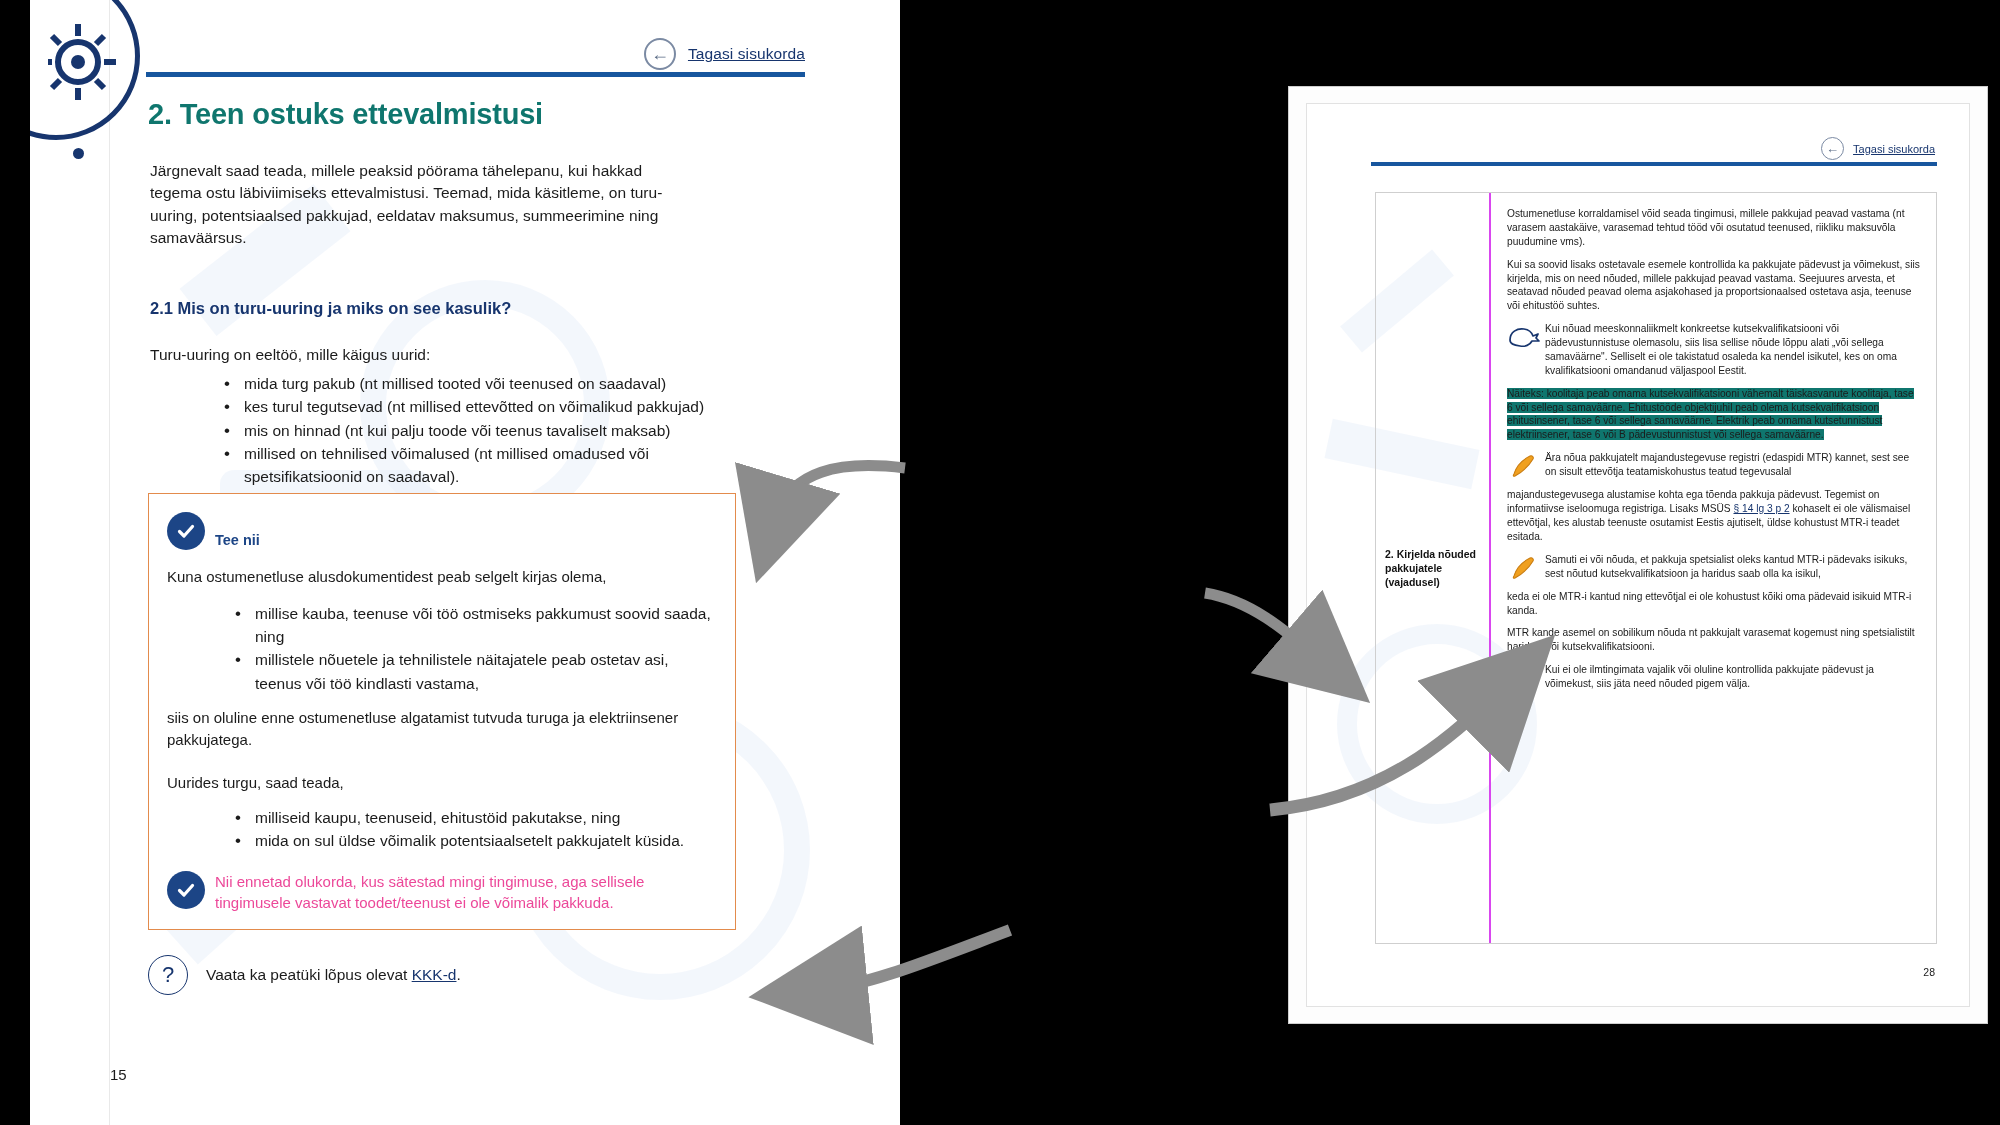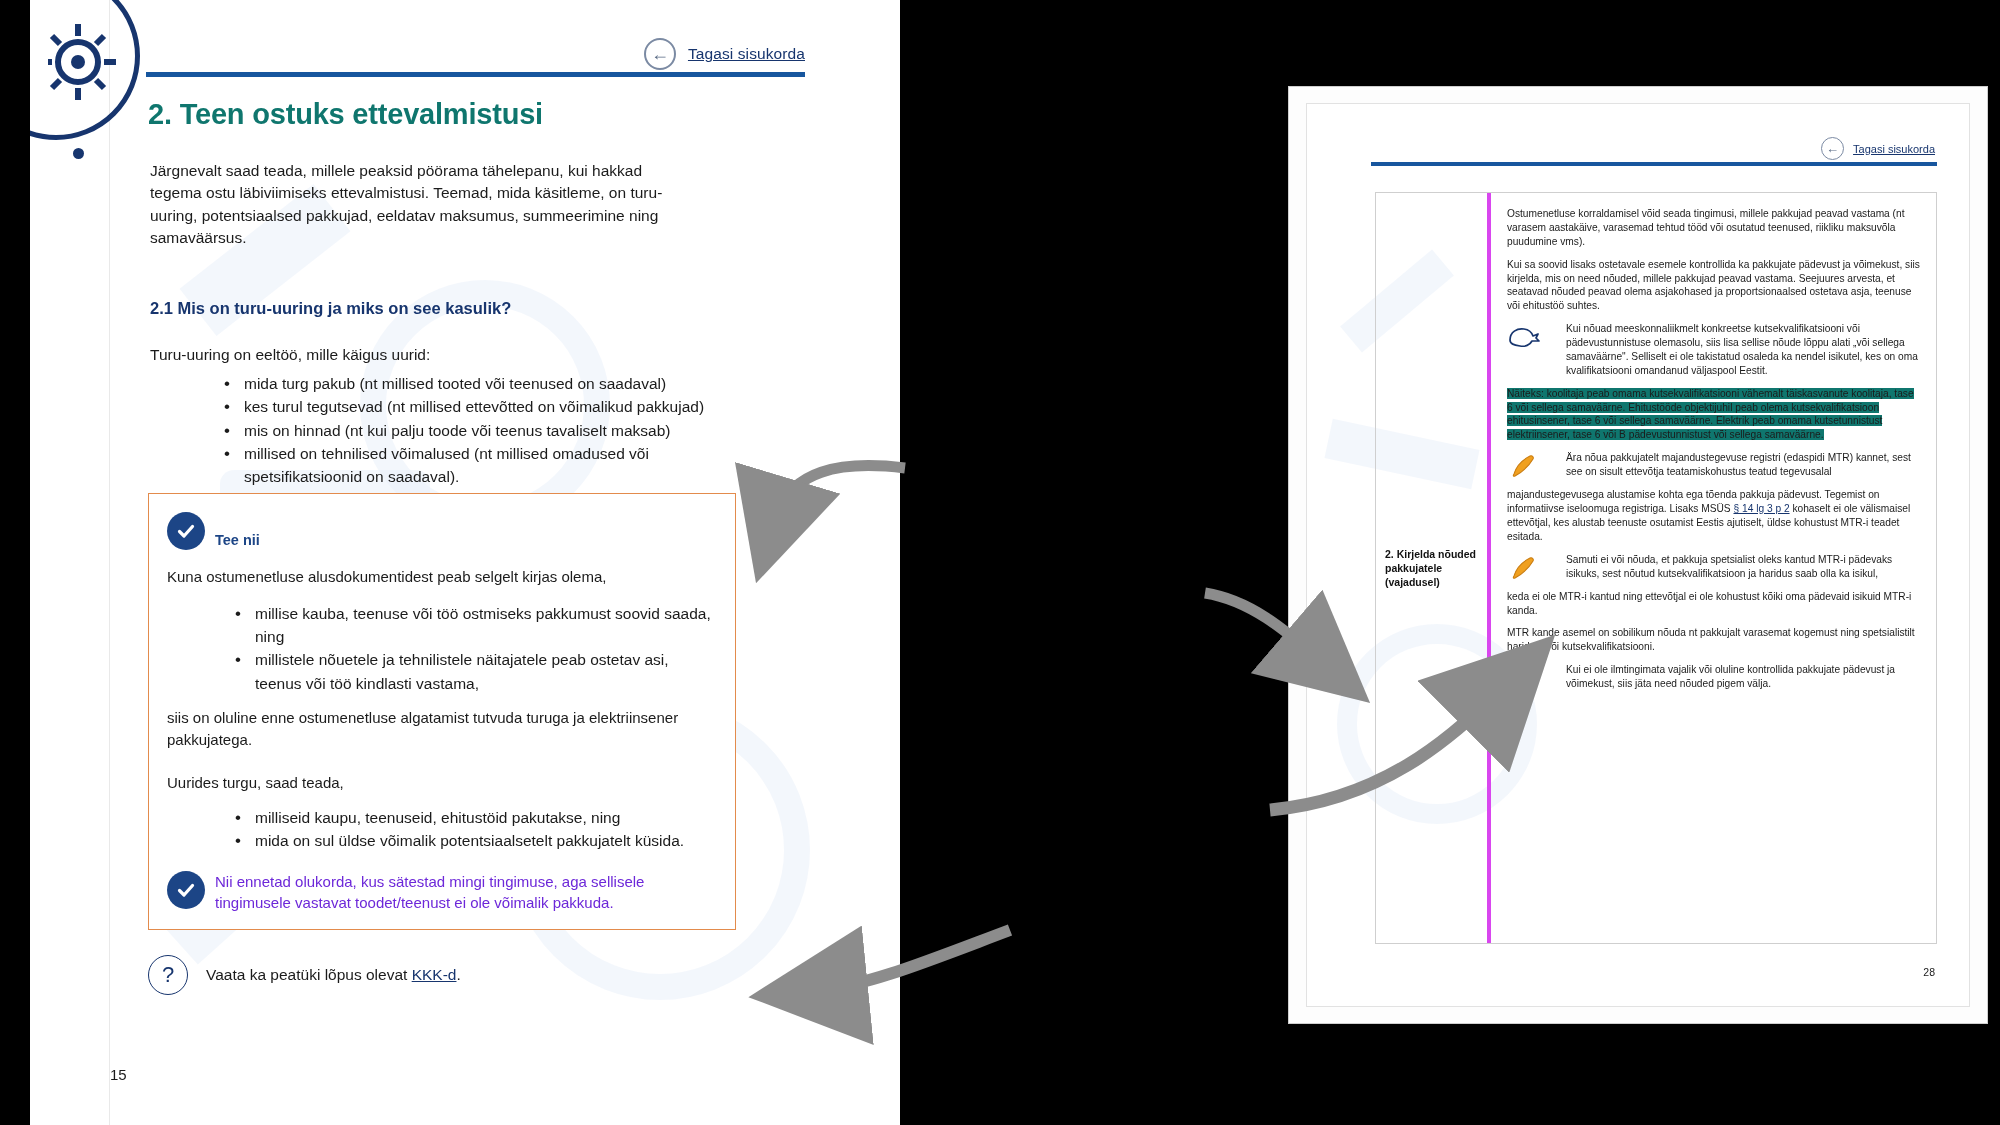--- a/index.html
+++ b/index.html
@@ -109,21 +109,21 @@
   }
   .callout p, .callout li { color: #1b1b1b; font-size: 15px; line-height: 1.45; }
   .callout-p1 { padding: 16px 18px 0 18px; }
   .callout-list { padding: 14px 18px 0 80px; }
   .callout-p2 { padding: 12px 18px 0 18px; }
   .callout-p3 { padding: 22px 18px 0 18px; }
   .callout-list2 { padding: 12px 18px 0 80px; }
   .callout-foot {
     display: flex; align-items: flex-start; gap: 10px; padding: 18px 18px 0 18px;
   }
-  .callout-foot-text { color: #6d28d9; font-size: 15px; line-height: 1.45; }
+  .callout-foot-text { color: #ec4899; font-size: 15px; line-height: 1.45; }
 
   .faq-row {
     position: absolute; left: 38px; top: 955px;
     display: flex; align-items: center; gap: 18px;
   }
   .q-circle {
     width: 40px; height: 40px; border-radius: 50%; border: 1.8px solid #17356e;
     display: flex; align-items: center; justify-content: center;
     color: #17356e; font-size: 22px;
   }
@@ -159,37 +159,37 @@
   .r-rule {
     position: absolute; left: 64px; top: 58px; right: 32px; height: 4px;
     background: #17569e;
   }
 
   .r-table {
     position: absolute; left: 68px; top: 88px; right: 32px; bottom: 62px;
     border: 1px solid #cfcfcf; display: flex;
   }
   .r-col-left {
-    width: 115px; flex: 0 0 115px; border-right: 4px solid #d946ef;
+    width: 115px; flex: 0 0 115px; border-right: 2px solid #d946ef;
     position: relative;
   }
   .r-col-label {
     position: absolute; left: 9px; bottom: 0; top: 0;
     display: flex; align-items: center;
     color: #111; font-size: 10.5px; font-weight: bold; line-height: 1.35;
     width: 105px;
   }
   .r-col-right { flex: 1; padding: 14px 16px 10px 16px; position: relative; }
   .r-col-right p {
     color: #1b1b1b; font-size: 10.2px; line-height: 1.36; margin-bottom: 9px;
   }
   .r-hl { color: #17569e; }
   .r-hl .mark { background: #0f766e; }
   .r-link { color: #17356e; }
-  .icon-row { display: flex; align-items: flex-start; gap: 23px; margin-bottom: 9px; justify-content: center; }
+  .icon-row { display: flex; align-items: flex-start; gap: 2px; margin-bottom: 9px; justify-content: center; }
   .icon-box { width: 36px; flex: 0 0 36px; display: flex; justify-content: center; padding-top: 2px; }
   .icon-txt { flex: 1; color: #1b1b1b; font-size: 10.2px; line-height: 1.36; }
   .r-pagenum {
     position: absolute; right: 34px; bottom: 28px;
     color: #1b1b1b; font-size: 10.5px;
   }
 
   
   .arrows { position: absolute; left: 0; top: 0; width: 2000px; height: 1125px; pointer-events: none; }
 </style>

